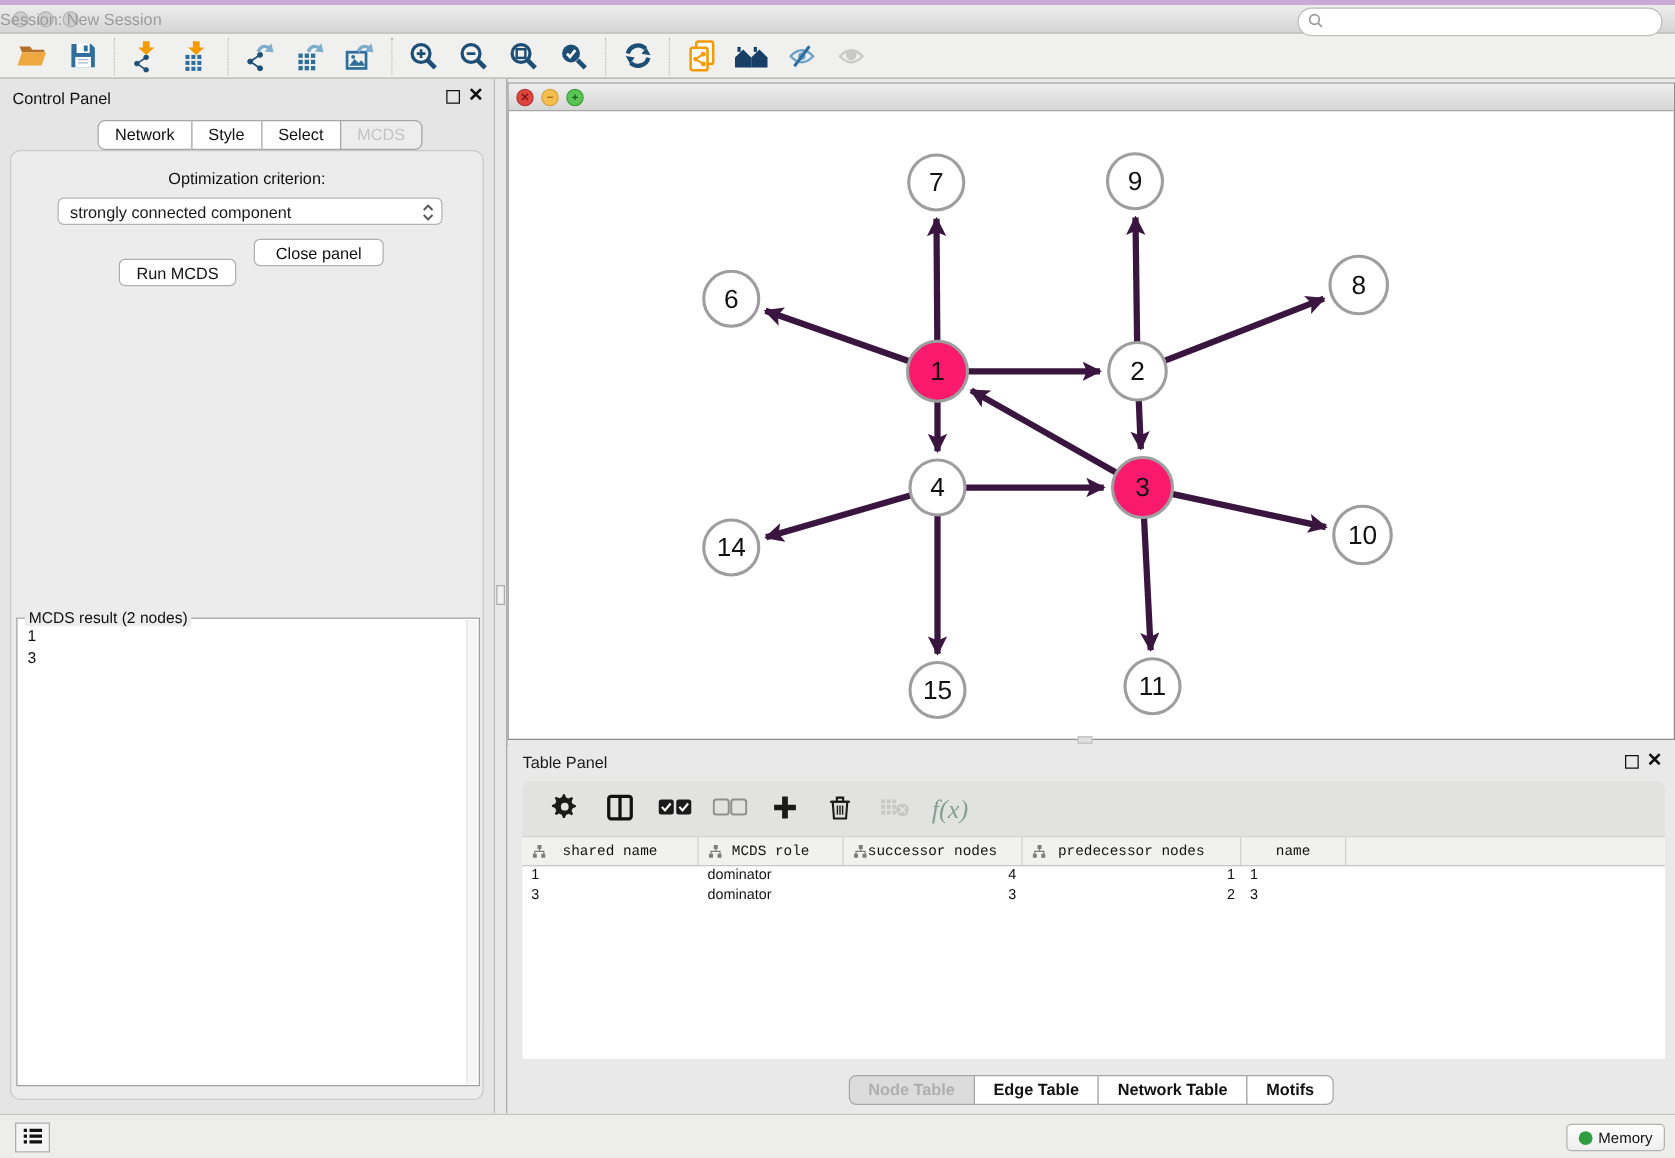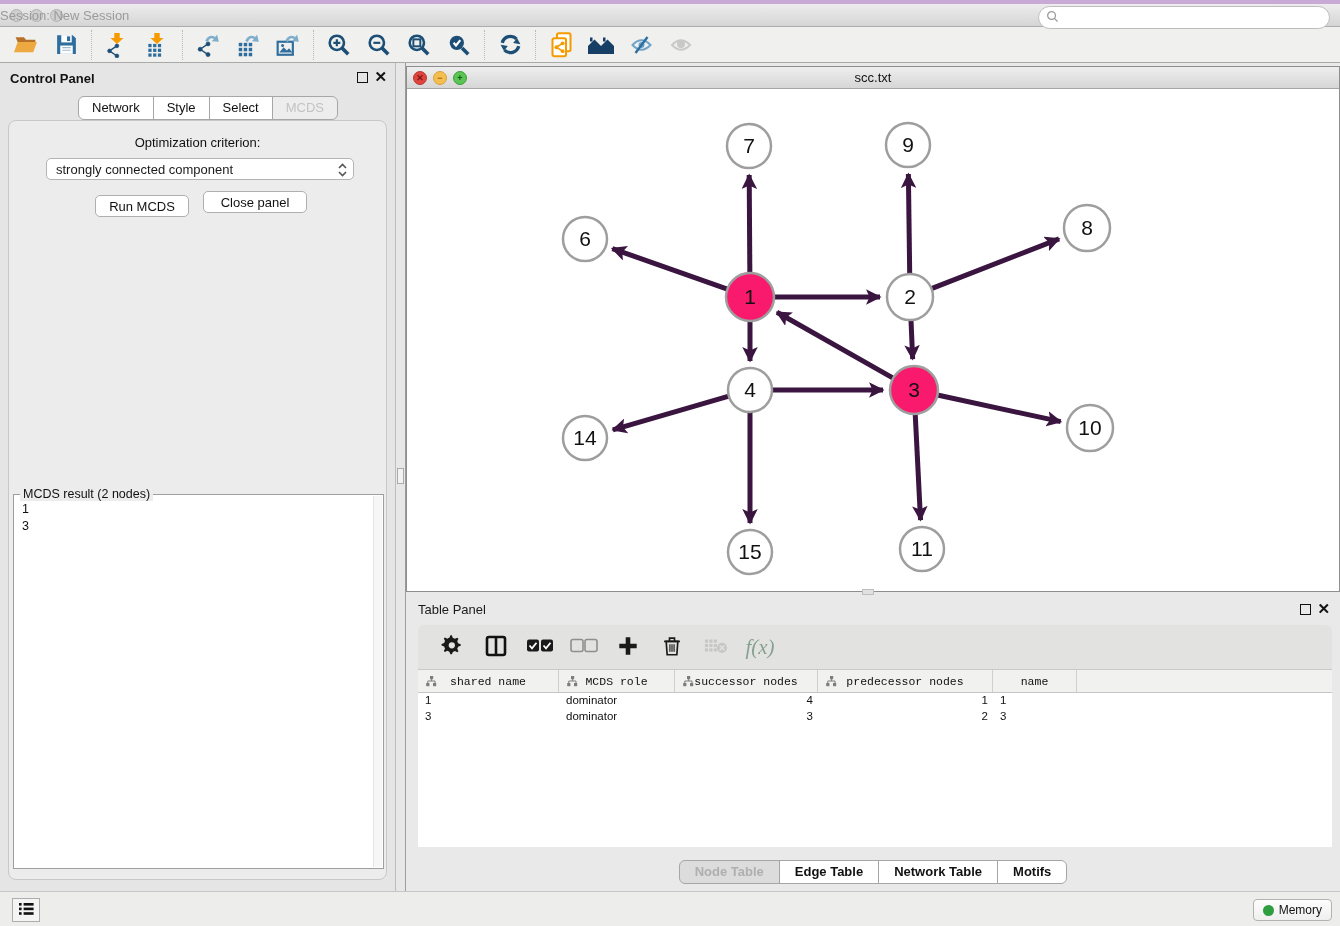--- a/index.html
+++ b/index.html
@@ -20,40 +20,40 @@
   .tb-btn { width:40px; height:32px; display:flex; align-items:center; justify-content:center; }
   .tb-sep { width:1px; height:30px; border-left:1px dotted #B9B9B9; margin:0 5px; }
   .tb-btn svg { display:block; }
   #search-box { position:absolute; right:10px; top:6px; width:292px; height:23px; background:#fff;
                 border:1px solid #BDBDBD; border-radius:12px; display:flex; align-items:center; padding-left:7px; }
   #search-box input { border:none; outline:none; background:transparent; font-size:12px; width:250px; margin-left:5px; font-family:"Liberation Sans",sans-serif; }
 
   
   #control-panel { position:absolute; left:0; top:63px; width:395px; height:828px; background:#E5E5E5; }
   #cp-header { position:absolute; left:0; top:0; width:100%; height:30px; }
-  #cp-header .panel-title { position:absolute; left:10px; top:8px; font-size:13px; color:#111;font-weight:bold; }
+  #cp-header .panel-title { position:absolute; left:10px; top:8px; font-size:13px; color:#111; }
   .panel-float { position:absolute; width:11px; height:11px; border:1.5px solid #111; background:transparent; }
   .panel-close { position:absolute; font-weight:bold; font-size:15px; color:#111; line-height:11px; }
   #cp-header .panel-float { right:27px; top:9px; }
   #cp-header .panel-close { right:8px; top:8px; }
   .seg-tabs { display:flex; }
   #control-tabs { position:absolute; left:78px; top:33px; }
   .seg { border:1px solid #A6A6A6; background:#fff; padding:3px 13px 4px; font-size:13px; margin-left:-1px; color:#111; }
   .seg:first-child { border-radius:6px 0 0 6px; margin-left:0; }
   .seg:last-child { border-radius:0 6px 6px 0; }
   .seg.selected { background:#EDEDED; color:#C3C3C3; }
   #cp-inner { position:absolute; left:8px; top:57px; width:379px; height:760px; background:#ECECEC;
               border:1px solid #C8C8C8; border-radius:8px; }
   #opt-label { position:absolute; left:0; right:0; top:14px; text-align:center; font-size:13px; color:#111; }
   #criterion-select { position:absolute; left:37px; top:37px; width:308px; height:22px; background:#fff;
                       border:1px solid #B4B4B4; border-radius:5px; display:flex; align-items:center; padding-left:9px; font-size:13px; }
   #criterion-select .stepper { position:absolute; right:5px; top:3px; }
   .mac-btn { position:absolute; height:22px; background:#fff; border:1px solid #AFAFAF; border-radius:5px;
              font-size:13px; display:flex; align-items:center; justify-content:center; color:#111; }
-  #run-btn { left:86px; top:74px; width:94px; }
+  #run-btn { left:86px; top:86px; width:94px; }
   #closepanel-btn { left:194px; top:70px; width:104px; }
   #result-box { position:absolute; left:4px; top:373px; width:371px; height:375px; background:#fff; border:1px solid #9E9E9E; }
   #result-legend { position:absolute; left:6px; top:-8px; background:#ECECEC; padding:0 3px; font-size:12.5px; color:#111; }
   #result-text { position:absolute; left:8px; top:6px; font-family:"Liberation Sans",sans-serif; font-size:12.5px; line-height:17px; white-space:pre; color:#111; }
   #result-scrollbar { position:absolute; right:1px; top:1px; bottom:1px; width:9px; background:#F6F6F6; border-left:1px solid #E4E4E4; }
 
   
   #v-divider { position:absolute; left:395px; top:63px; width:11px; height:828px; background:#E7E7E7;
                border-left:1px solid #BDBDBD; border-right:1px solid #9C9C9C; }
   #v-grip { position:absolute; left:1px; top:405px; width:7px; height:16px; background:#F2F2F2; border:1px solid #ABABAB; }
@@ -352,21 +352,20 @@
     <div id="v-grip"></div>
   </div>
 
 <div id="network-window">
   <div id="nw-titlebar">
     <div class="traffic">
       <div class="tl red">✕</div>
       <div class="tl yellow">−</div>
       <div class="tl green">+</div>
     </div>
-    <div id="nw-title">scc.txt</div>
   </div>
   <svg id="graph-svg" width="932" height="503">
       <defs>
         <marker id="arrow" viewBox="0 0 10 10" refX="9" refY="5" markerWidth="3.1" markerHeight="3.1" orient="auto">
           <path d="M0 0L10 5L0 10L2.2 5z" fill="#3A1540"></path>
         </marker>
       </defs>
       <line x1="342.84106308791655" y1="184.0005262753956" x2="342.1920487687675" y2="85.99936408389699" stroke="#3A1540" stroke-width="5" marker-end="url(#arrow)"></line>
       <line x1="320.35811677585554" y1="200.0410349878765" x2="205.35894222917454" y2="159.61708272298256" stroke="#3A1540" stroke-width="5" marker-end="url(#arrow)"></line>
       <line x1="367" y1="208" x2="473" y2="208" stroke="#3A1540" stroke-width="5" marker-end="url(#arrow)"></line>

